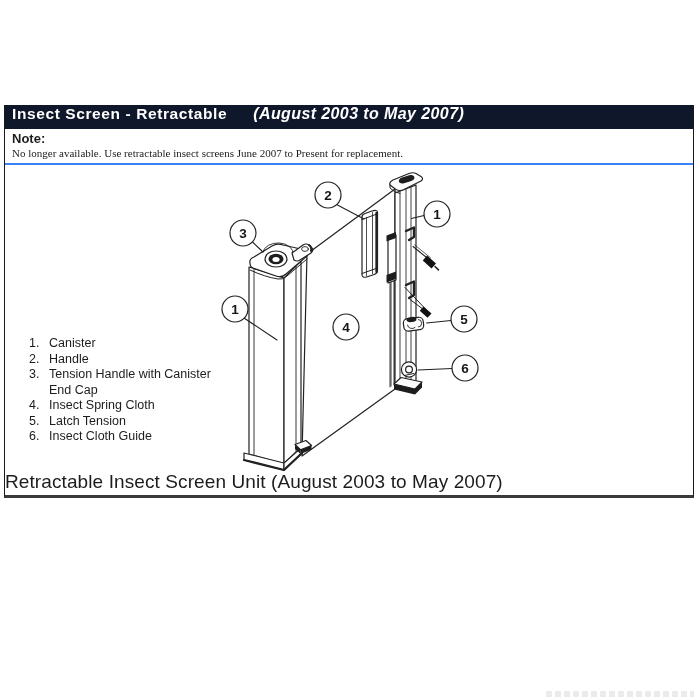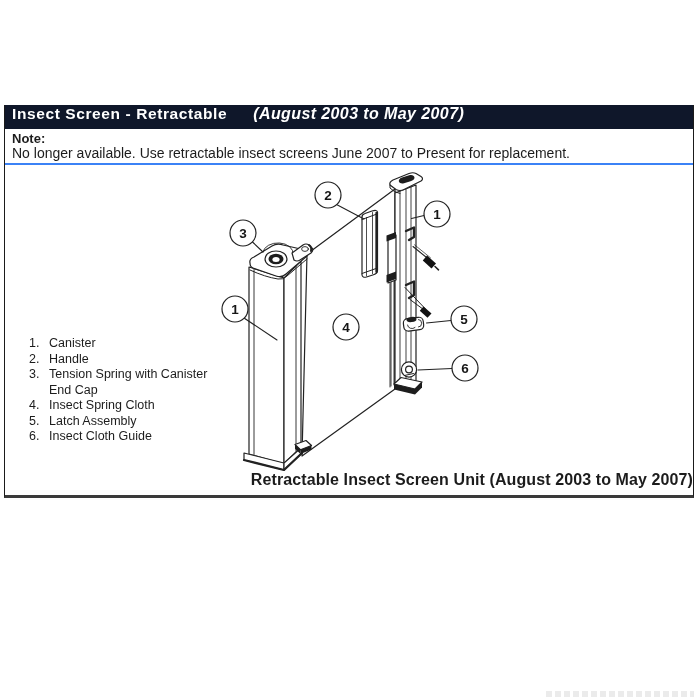--- a/index.html
+++ b/index.html
@@ -22,32 +22,32 @@
     font-weight:bold;font-size:15.5px;letter-spacing:0.6px;white-space:nowrap;
   }
   .header-date{
     font-weight:bold;font-style:italic;font-size:16px;margin-left:26px;
     letter-spacing:0.4px;white-space:nowrap;
   }
   .note-box{
     border-bottom:2px solid #3b82f6;padding:2px 7px 4px 7px;height:28px;
   }
   .note-label{font-weight:bold;font-size:13px;line-height:15px;}
-  .note-text{font-size:14px;line-height:15px;}
+  .note-text{font-size:11px;line-height:15px;font-family:Liberation Serif, serif;}
   .content{position:relative;height:336px;}
   .parts-list{
     position:absolute;left:24px;top:171px;font-size:12.5px;line-height:15.5px;
   }
   .part-row{display:flex;}
   .part-num{width:20px;flex:0 0 20px;}
   .part-label{width:178px;}
   .diagram-svg{position:absolute;left:210px;top:3px;}
   .caption{
-    position:absolute;left:0;top:306px;width:100%;text-align:right;
-    font-weight:bold;font-size:16px;letter-spacing:0.1px;
+    position:absolute;left:0;top:306px;width:100%;text-align:left;
+    font-weight:normal;font-size:19px;letter-spacing:0.1px;
   }
   .watermark{
     position:absolute;left:546px;top:691px;width:148px;height:6px;
     background:repeating-linear-gradient(90deg,#ebebeb 0 6px,#ffffff 6px 9px);
   }
   svg .ln{stroke:#222222;fill:none;stroke-linecap:round;stroke-linejoin:round;}
   svg .shp{stroke:#222222;fill:#ffffff;stroke-width:1.2;stroke-linejoin:round;}
   svg .dk{fill:#1d1d1d;stroke:none;}
   svg text{font-family:"Liberation Sans",sans-serif;font-weight:bold;font-size:13.5px;fill:#161616;}
 </style>
@@ -72,29 +72,29 @@
       <div class="part-row">
         <span class="part-num">1.</span>
         <span class="part-label">Canister</span>
       </div>
       <div class="part-row">
         <span class="part-num">2.</span>
         <span class="part-label">Handle</span>
       </div>
       <div class="part-row">
         <span class="part-num">3.</span>
-        <span class="part-label">Tension Spring with Canister End Cap</span>
+        <span class="part-label">Tension Handle with Canister End Cap</span>
       </div>
       <div class="part-row">
         <span class="part-num">4.</span>
         <span class="part-label">Insect Spring Cloth</span>
       </div>
       <div class="part-row">
         <span class="part-num">5.</span>
-        <span class="part-label">Latch Assembly</span>
+        <span class="part-label">Latch Tension</span>
       </div>
       <div class="part-row">
         <span class="part-num">6.</span>
         <span class="part-label">Insect Cloth Guide</span>
       </div>
     </div>
 
     <svg class="diagram-svg" width="272" height="312" viewBox="0 0 272 312">
 
       <g>

